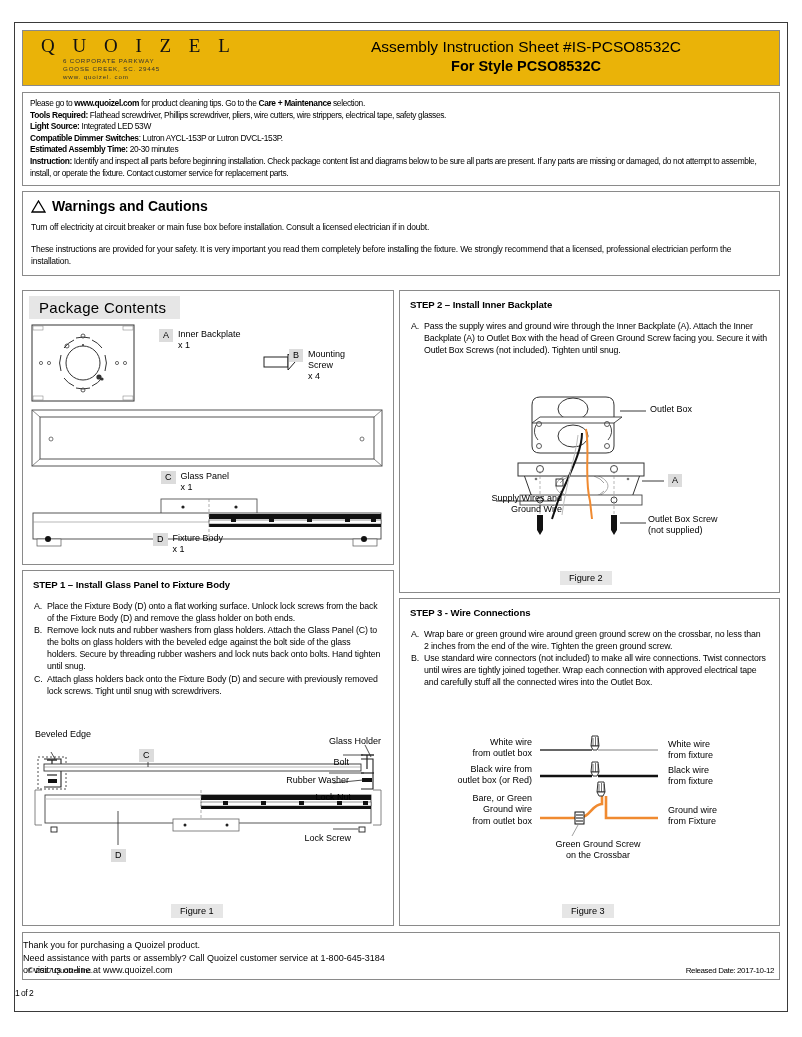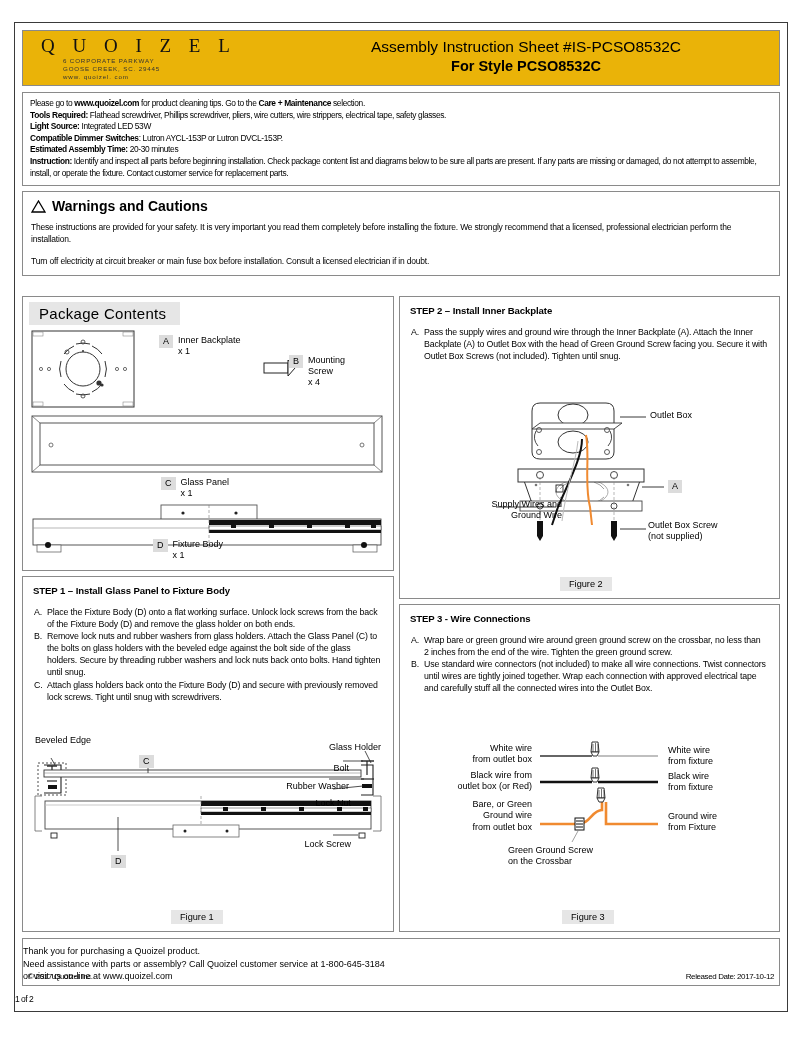--- a/index.html
+++ b/index.html
@@ -95,21 +95,21 @@
   .warn-p {
     font-size: 8.5px;
     line-height: 12px;
     letter-spacing: -0.2px;
     margin: 0 0 10px 0;
   }
   .warn-p:last-child { margin-bottom: 0; }
 
   
   .cols {
-    margin: 20px 7px 0 7px;
+    margin: 14px 7px 0 7px;
     display: flex;
     gap: 5px;
     height: 636px;
   }
   .col { display: flex; flex-direction: column; gap: 5px; }
   .col-left { width: 372px; }
   .col-right { width: 381px; }
 
   .panel {
     border: 1px solid #8a8a8a;
@@ -176,21 +176,21 @@
     font-size: 9.2px;
     padding: 2px 9px;
   }
   .anno {
     position: absolute;
     font-size: 9px;
     line-height: 11.2px;
     white-space: pre-line;
   }
   .anno.r { text-align: right; }
-  .anno.c { text-align: left; }
+  .anno.c { text-align: center; }
 
   
   .footer {
     margin: 6px 7px 0 7px;
     border: 1px solid #8a8a8a;
     height: 48px;
     position: relative;
   }
   .foot-center {
     text-align: left;
@@ -263,22 +263,22 @@
 
   <div class="warn-box">
     <div class="warn-head">
       <span>
         <svg width="15" height="13" viewBox="0 0 15 13">
             <path d="M7.5 1 L14 12 L1 12 Z" fill="none" stroke="#000" stroke-width="1.3"></path>
           </svg>
       </span>
       <span>Warnings and Cautions</span>
     </div>
+    <p class="warn-p">Turn off electricity at circuit breaker or main fuse box before installation. Consult a licensed electrician if in doubt.</p>
     <p class="warn-p">These instructions are provided for your safety. It is very important you read them completely before installing the fixture. We strongly recommend that a licensed, professional electrician perform the installation.</p>
-    <p class="warn-p">Turn off electricity at circuit breaker or main fuse box before installation. Consult a licensed electrician if in doubt.</p>
   </div>
 
   <div class="cols">
 
     <div class="col col-left">
 
       <div class="panel pkg-panel">
         <div class="section-tab">Package Contents</div>
 
         

